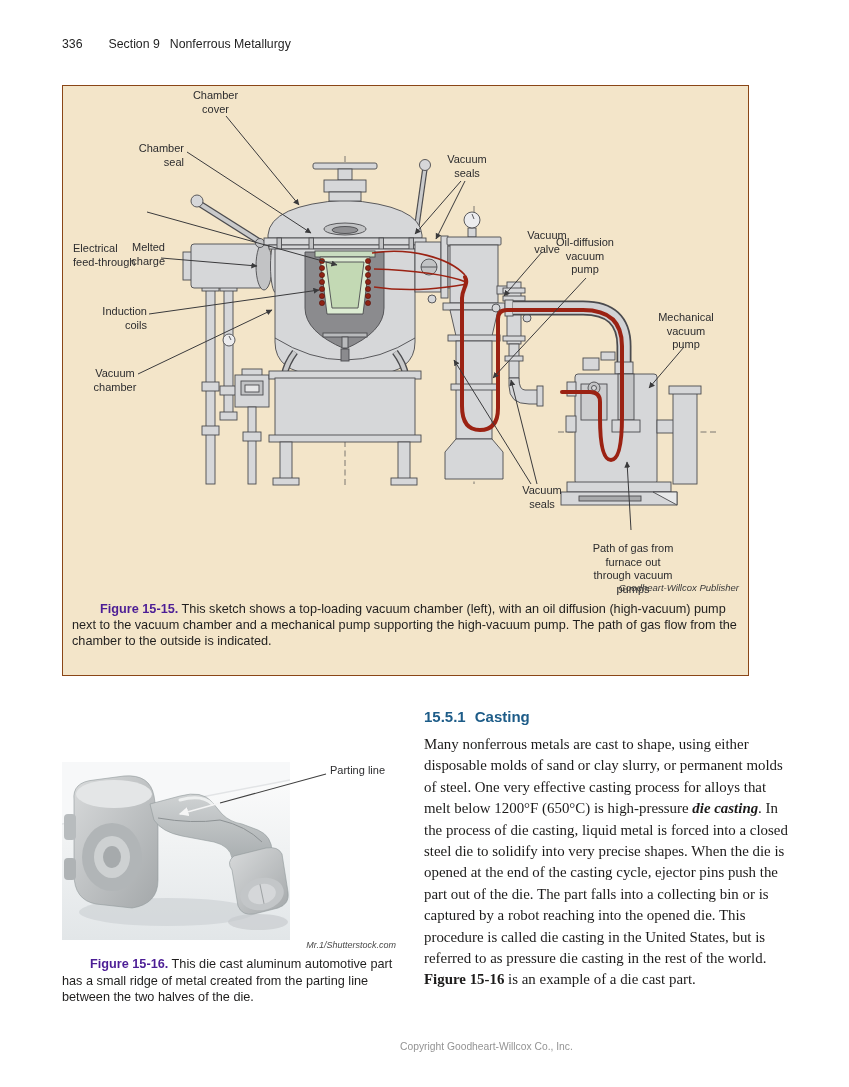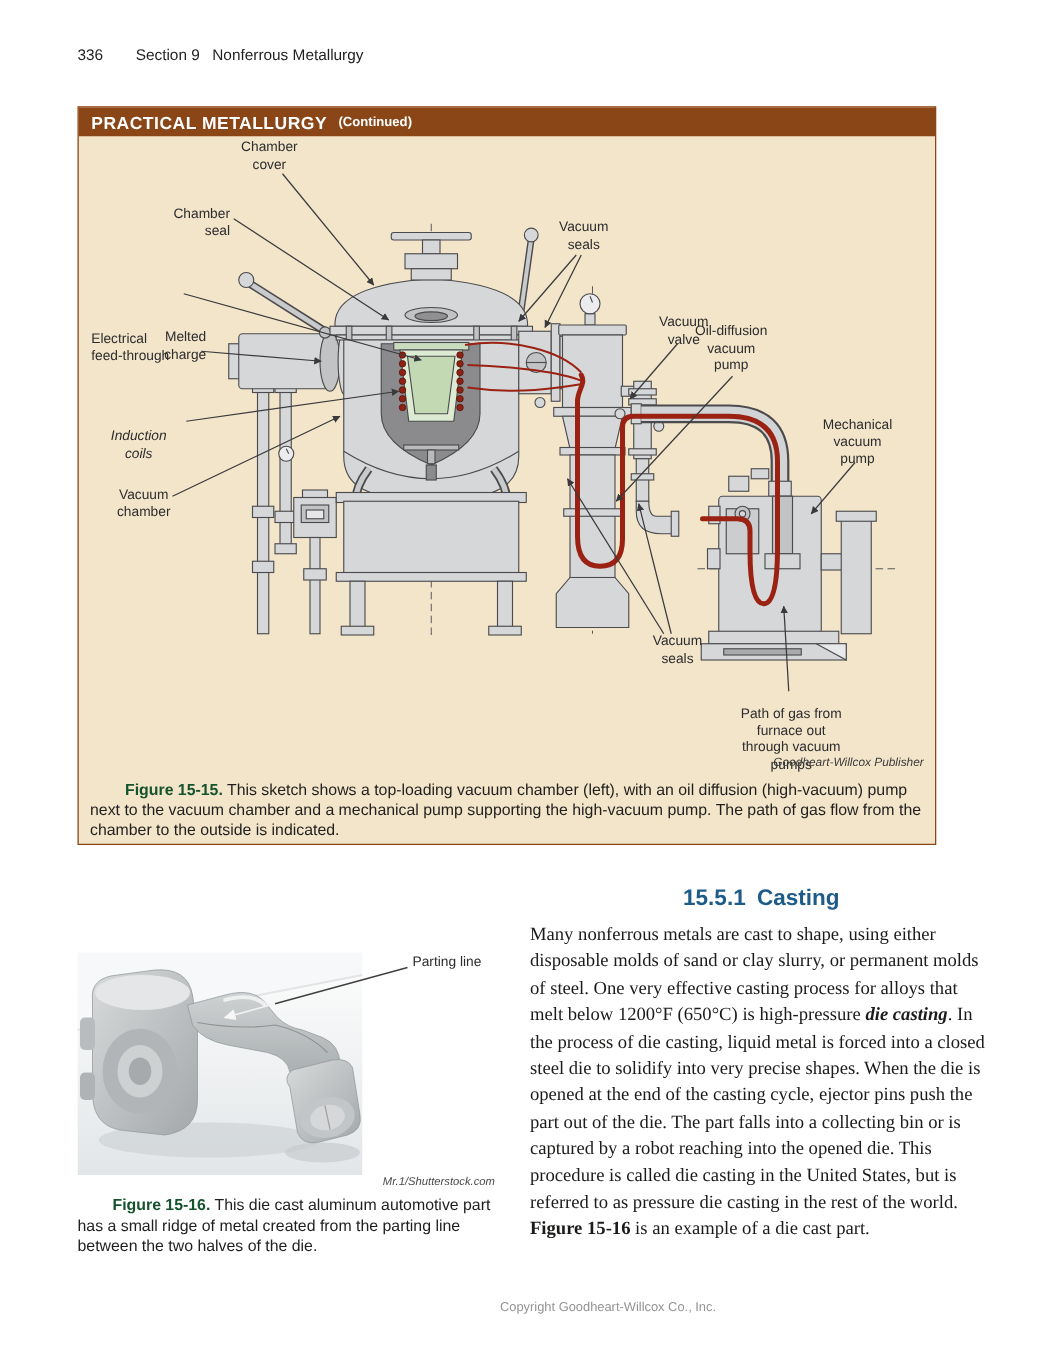--- a/index.html
+++ b/index.html
@@ -23,53 +23,49 @@
   .pm-cont  { color:#ffffff; font-weight:bold; font-size:10.5px; margin-left:9px; }
   .diagram-wrap { position:relative; width:570px; height:510px; }
   .diagram-svg { position:absolute; left:0; top:0; }
 
   .dlabel { position:absolute; font-size:11px; line-height:13.5px; color:#2c2c2e;
             white-space:pre-line; }
   .pub-credit { position:absolute; left:480px; top:496px; width:196px;
                 text-align:right; font-size:9.5px; font-style:italic; color:#3b3b3b; }
 
   .pm-caption { padding:5px 10px 0 9px; font-size:12.7px; line-height:16.2px; color:#201f1e; }
-  .cap-label { font-weight:bold; color:#14532d;padding-left:28px; }
+  .cap-label { font-weight:bold; color:#4c1d95;padding-left:28px; }
 
   
   .fig16 { left:60px; top:760px; width:350px; height:192px; }
   .fig16-photo { position:absolute; left:2px; top:2px; }
   .fig16-arrow { position:absolute; left:0; top:0; }
   .parting-label { position:absolute; left:270px; top:4px; font-size:11px; color:#2c2c2e; }
   .photo-credit { position:absolute; right:14px; top:180px; font-size:9px;
                   font-style:italic; color:#4a4a4a; }
   .fig16-caption { left:62px; top:956px; width:346px;
                    font-size:12.7px; line-height:16.5px; color:#201f1e; }
 
   
   .col-right { left:424px; top:708px; width:370px; }
-  .sec-heading { color:#1d5c88; font-weight:bold; font-size:18px; margin-bottom:9px;text-align:center; }
+  .sec-heading { color:#1d5c88; font-weight:bold; font-size:15px; margin-bottom:9px; }
   .sec-heading .sec-num { margin-right:9px; }
   .body-text { font-family:"Liberation Serif", serif; font-size:14.9px;
                line-height:21.4px; color:#1c1b1a; text-align:left; }
   .bi { font-weight:bold; font-style:italic; }
   .b  { font-weight:bold; }
 </style>
 </head>
 <body>
 
 <div class="abs page-header">
   <span class="num">336</span><span class="sec">Section 9</span><span>Nonferrous Metallurgy</span>
 </div>
 
 <div class="abs pm-box">
-  <div class="pm-head">
-    <span class="pm-title">PRACTICAL METALLURGY</span>
-    <span class="pm-cont">(Continued)</span>
-  </div>
 
   <div class="diagram-wrap">
     <svg class="diagram-svg" width="684" height="510" viewBox="0 0 684 510">
       <defs>
         <marker id="ah" markerWidth="8" markerHeight="8" refX="5.6" refY="3" orient="auto">
           <path d="M0,0 L6,3 L0,6 Z" fill="#3a3a3c"></path>
         </marker>
       </defs>
 
       <g fill="none" stroke="#5a5a5c" stroke-width="0.8" stroke-dasharray="6 3.5">
@@ -261,21 +257,21 @@
     </svg>
 
     <div class="dlabel" style="left:105px; top:3px;  width:95px;  text-align:center;">Chamber
 cover</div>
     <div class="dlabel" style="left:28px;  top:56px; width:93px;  text-align:right;">Chamber
 seal</div>
     <div class="dlabel" style="left:42px;  top:109px;width:60px;  text-align:right;margin-top:46px;">Melted
 charge</div>
     <div class="dlabel" style="left:10px;  top:156px;width:112px; text-align:left;">Electrical
 feed-through</div>
-    <div class="dlabel" style="left:12px;  top:234px;width:72px;  text-align:center;font-style:italic;">Induction
+    <div class="dlabel" style="left:12px;  top:219px;width:72px;  text-align:right;">Induction
 coils</div>
     <div class="dlabel" style="left:8px;   top:281px;width:88px;  text-align:center;">Vacuum
 chamber</div>
     <div class="dlabel" style="left:362px; top:67px; width:84px;  text-align:center;">Vacuum
 seals</div>
     <div class="dlabel" style="left:442px; top:143px;width:84px;  text-align:center;">Vacuum
 valve</div>
     <div class="dlabel" style="left:477px; top:150px;width:90px;  text-align:center;">Oil-diffusion
 vacuum
 pump</div>

